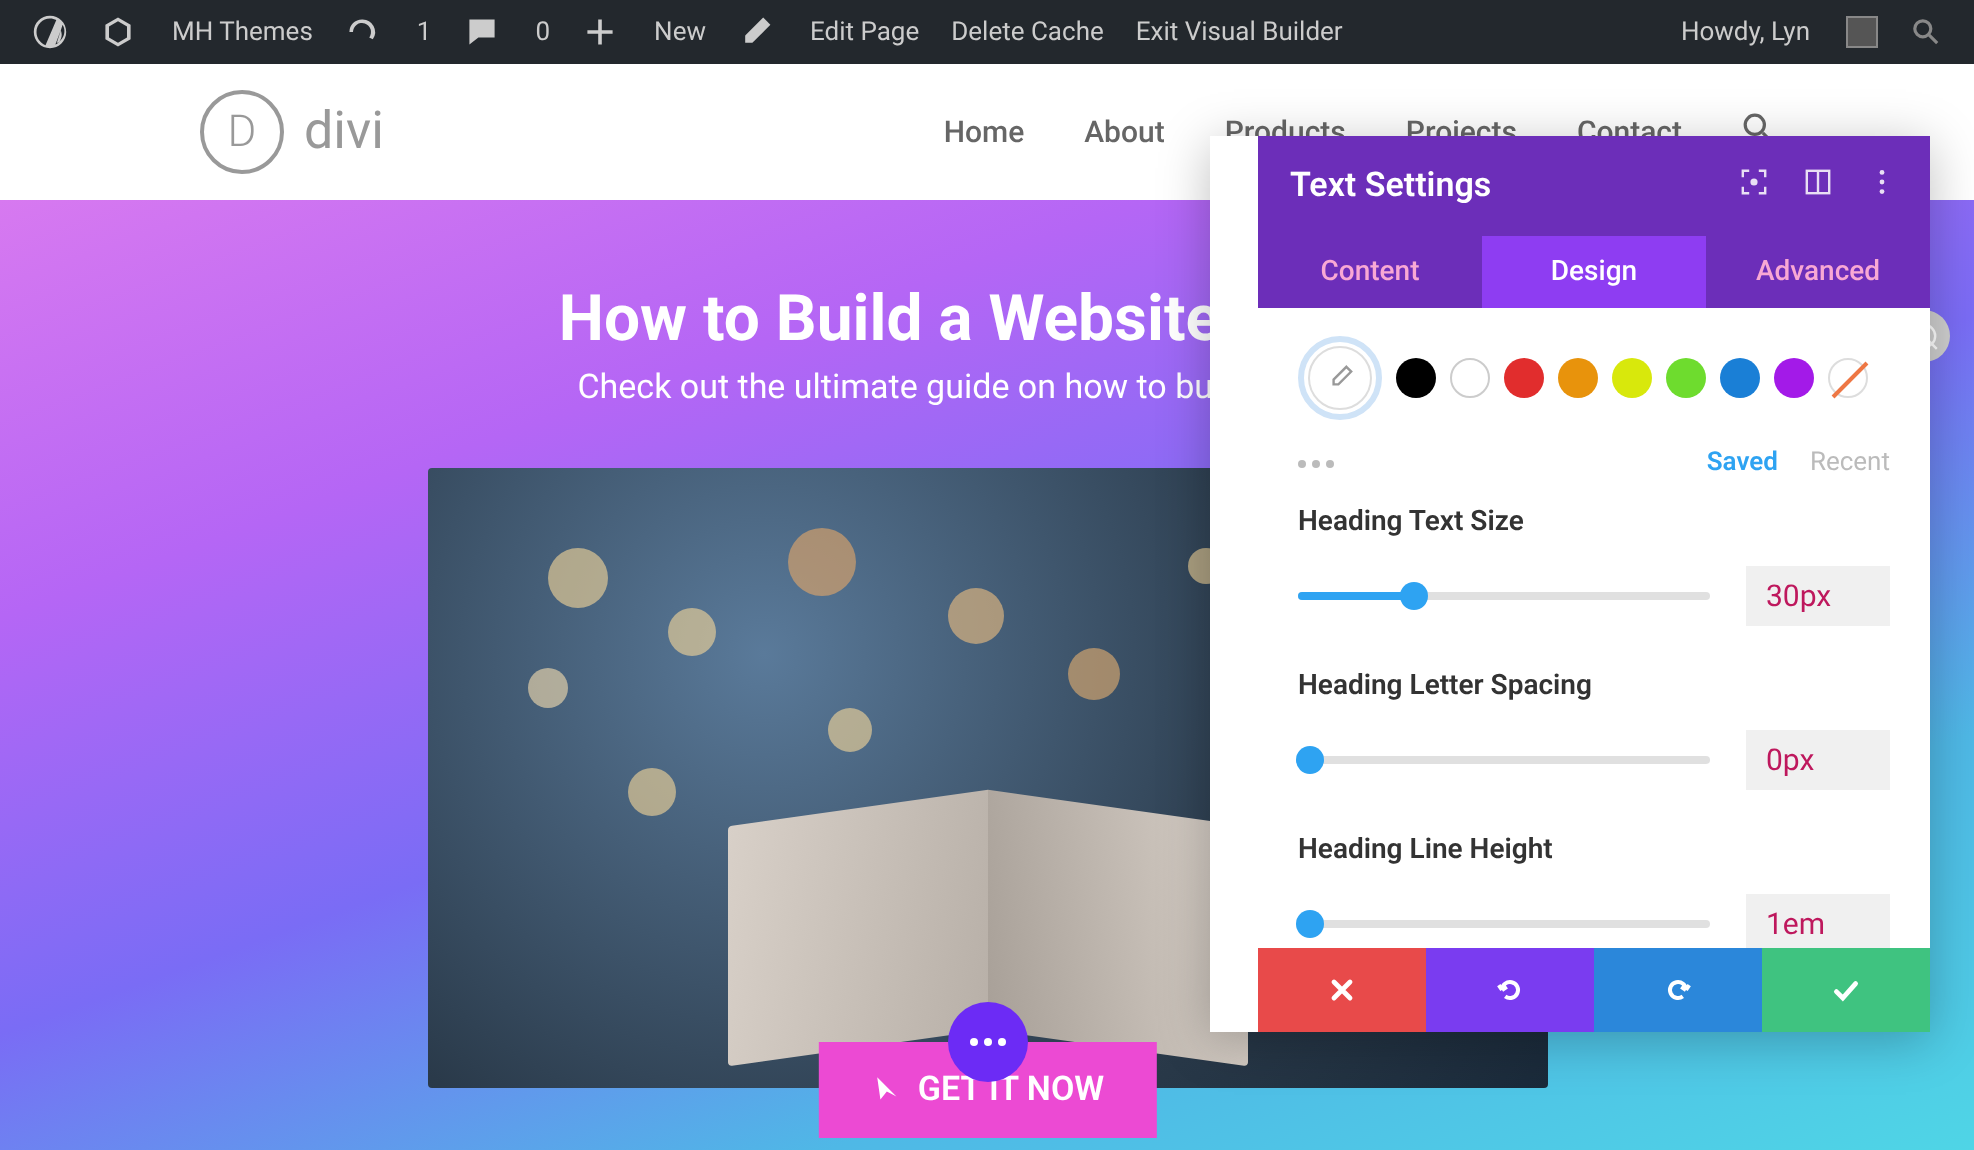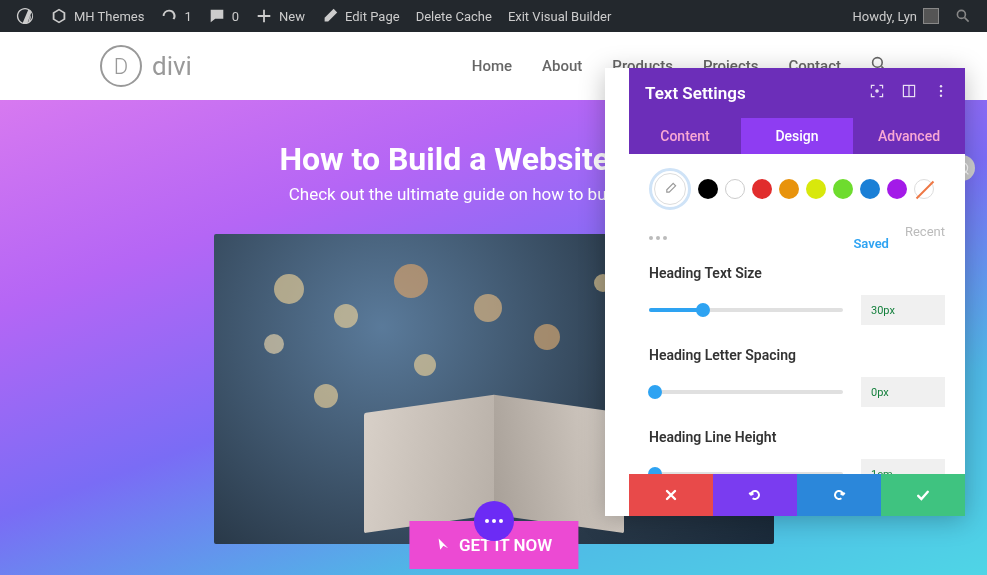--- a/index.html
+++ b/index.html
@@ -1,21 +1,21 @@
 <!DOCTYPE html>
 <html><head>
 <meta charset="utf-8">
 <style>
 * { margin: 0; padding: 0; box-sizing: border-box; font-family: -apple-system, BlinkMacSystemFont, "Segoe UI", Roboto, sans-serif; }
 body { width: 987px; height: 575px; overflow: hidden; position: relative; background: #fff; }
 
 
 .wp-bar { height: 32px; background: #23282d; color: #ccc; display: flex; align-items: center; font-size: 13px; padding: 0 8px; }
 .wp-bar .left { display: flex; align-items: center; gap: 0; flex: 1; }
-.wp-bar .item { display: flex; align-items: center; gap: 6px; padding: 0 8px; height: 19px; cursor: pointer; }
+.wp-bar .item { display: flex; align-items: center; gap: 18px; padding: 0 8px; height: 19px; cursor: pointer; }
 .wp-bar .right { display: flex; align-items: center; gap: 0; }
 .wp-bar .avatar { width: 16px; height: 16px; background: #555; border: 1px solid #888; }
 .wp-bar svg { width: 18px; height: 18px; fill: #ccc; }
 .wp-bar .srch svg { width: 16px; height: 16px; fill: #888; }
 
 
 .site-header { height: 68px; background: #fff; display: flex; align-items: center; padding: 0 100px 0 100px; border-bottom: 0; }
 .logo { display: flex; align-items: center; gap: 10px; }
 .logo .circ { width: 42px; height: 42px; border: 2px solid #999; border-radius: 50%; display: flex; align-items: center; justify-content: center; color: #999; font-size: 22px; font-weight: 300; }
 .logo .txt { color: #999; font-size: 26px; font-weight: 400; }
@@ -47,30 +47,30 @@
 .swatch-row .picker { width: 42px; height: 42px; border: 3px solid #cfe3f7; border-radius: 50%; display: flex; align-items: center; justify-content: center; background: #fff; }
 .swatch-row .picker-inner { width: 32px; height: 32px; border: 1px solid #ddd; border-radius: 50%; display: flex; align-items: center; justify-content: center; }
 .swatch { width: 20px; height: 20px; border-radius: 50%; cursor: pointer; }
 .swatch.outlined { border: 1px solid #ccc; background: #fff; }
 .swatch.none { background: #fff; border: 1px solid #ddd; position: relative; }
 .swatch.none::after { content: ''; position: absolute; width: 24px; height: 2px; background: #e74; top: 9px; left: -2px; transform: rotate(-45deg); }
 .dotsrow { display: flex; align-items: center; justify-content: space-between; padding: 4px 0 14px; }
 .dots3 { display: flex; gap: 3px; }
 .dots3 span { width: 4px; height: 4px; background: #bbb; border-radius: 50%; }
 .saved-recent { display: flex; gap: 16px; font-size: 13px; }
-.saved { color: #2ea3f2; font-weight: 600; margin-top: 12px; }
+.saved { color: #2ea3f2; font-weight: 600; }
 .recent { color: #bbb; }
 
 .ctrl { margin-bottom: 22px; }
 .ctrl label { display: block; font-size: 14px; font-weight: 600; color: #333; margin-bottom: 14px; }
 .ctrl-row { display: flex; align-items: center; gap: 18px; }
 .slider { flex: 1; height: 4px; background: #e0e0e0; border-radius: 2px; position: relative; }
 .slider .fill { position: absolute; left: 0; top: 0; bottom: 0; background: #2ea3f2; border-radius: 2px; }
 .slider .thumb { position: absolute; top: 50%; transform: translate(-50%, -50%); width: 14px; height: 14px; background: #2ea3f2; border-radius: 50%; cursor: grab; }
-.ctrl .val { width: 84px; height: 30px; background: #f0f0f0; display: flex; align-items: center; padding: 0 10px; font-size: 11px; color: #15803d; }
+.ctrl .val { width: 72px; height: 30px; background: #f0f0f0; display: flex; align-items: center; padding: 0 10px; font-size: 15px; color: #be185d; }
 
 .panel-actions { display: flex; }
 .panel-actions .btn { flex: 1; height: 42px; display: flex; align-items: center; justify-content: center; cursor: pointer; }
 .btn.red { background: #e84a4a; }
 .btn.purple { background: #7a3cf0; }
 .btn.blue { background: #2b87da; }
 .btn.green { background: #3fc380; }
 
 .gear-badge { position: absolute; top: 155px; right: 12px; width: 26px; height: 26px; background: #cfcfcf; border-radius: 50%; display: flex; align-items: center; justify-content: center; z-index: 5; }
 .dark-side { position: absolute; top: 288px; right: 22px; width: 10px; height: 44px; background: #2a2a2a; z-index: 8; }

